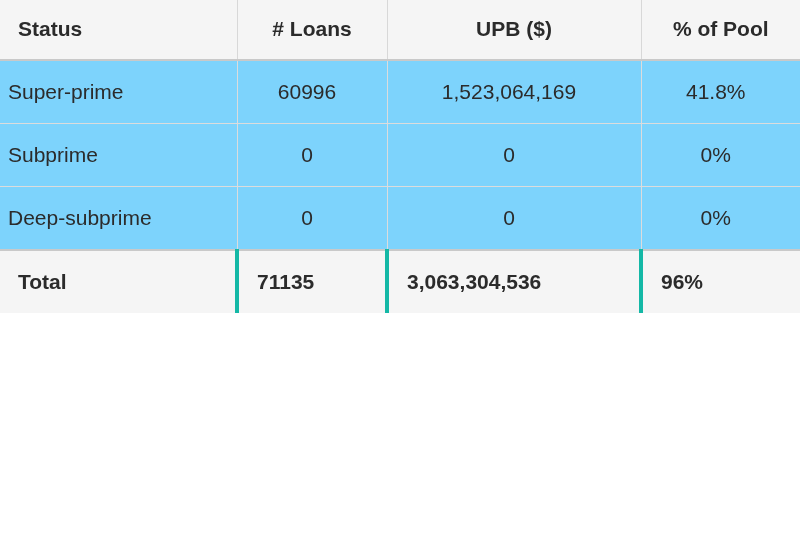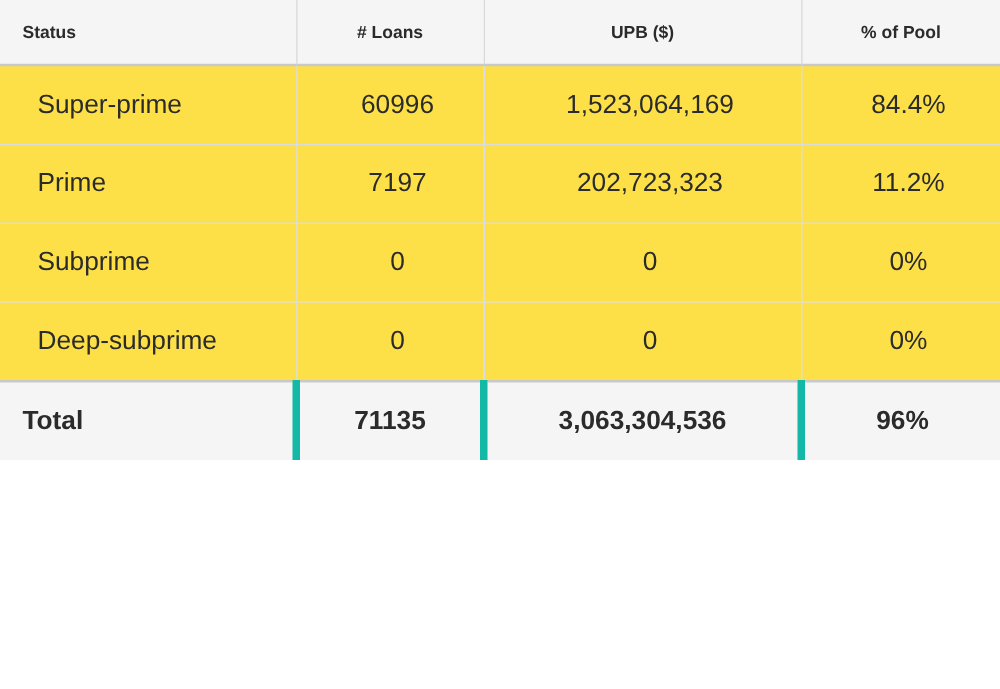--- a/index.html
+++ b/index.html
@@ -19,59 +19,59 @@
     border-collapse: collapse;
     table-layout: fixed;
   }
   table.data-table col.c-status { width: 237px; }
   table.data-table col.c-loans  { width: 150px; }
   table.data-table col.c-upb    { width: 254px; }
   table.data-table col.c-pct    { width: 159px; }
 
   thead th {
     background: #f5f5f5;
-    font-size: 14px;
+    font-size: 21px;
     font-weight: bold;
     color: #2b2b2b;
     padding: 17px 18px 18px 18px;
     border-bottom: 2px solid #c9c9c9;
     border-right: 1px solid #d8d8d8;
     white-space: nowrap;
   }
   thead th:last-child { border-right: none; }
   thead th.align-left  { text-align: left; }
   thead th.align-right { text-align: center; }
 
   tbody td {
     font-size: 21px;
     font-weight: normal;
     color: #2b2b2b;
-    padding: 19px 18px 19px 30px;
+    padding: 19px 18px 19px 8px;
     border-bottom: 1px solid #dcdcdc;
     border-right: 1px solid #dcdcdc;
-    background: #fde047;
+    background: #7dd3fc;
     white-space: nowrap;
   }
   tbody td:last-child { border-right: none; }
   tbody td.align-left  { text-align: left; }
   tbody td.align-right { text-align: center; }
 
   tfoot td {
     font-size: 21px;
     font-weight: bold;
     color: #2b2b2b;
     background: #f5f5f5;
     padding: 19px 18px 19px 18px;
     border-top: 2px solid #c9c9c9;
-    border-right: 6px solid #14b8a6;
+    border-right: 4px solid #14b8a6;
     white-space: nowrap;
   }
   tfoot td:last-child { border-right: none; }
   tfoot td.align-left  { text-align: left; }
-  tfoot td.align-right { text-align: center; margin-left: 16px; }
+  tfoot td.align-right { text-align: left; margin-left: 16px; }
 </style>
 </head>
 <body>
 
 <table class="data-table">
   <colgroup>
     <col class="c-status">
     <col class="c-loans">
     <col class="c-upb">
     <col class="c-pct">
@@ -82,27 +82,21 @@
       <th class="align-right"># Loans</th>
       <th class="align-right">UPB ($)</th>
       <th class="align-right">% of Pool</th>
     </tr>
   </thead>
   <tbody>
     <tr>
       <td class="align-left">Super-prime</td>
       <td class="align-right">60996</td>
       <td class="align-right">1,523,064,169</td>
-      <td class="align-right">84.4%</td>
-    </tr>
-    <tr>
-      <td class="align-left">Prime</td>
-      <td class="align-right">7197</td>
-      <td class="align-right">202,723,323</td>
-      <td class="align-right">11.2%</td>
+      <td class="align-right">41.8%</td>
     </tr>
     <tr>
       <td class="align-left">Subprime</td>
       <td class="align-right">0</td>
       <td class="align-right">0</td>
       <td class="align-right">0%</td>
     </tr>
     <tr>
       <td class="align-left">Deep-subprime</td>
       <td class="align-right">0</td>

